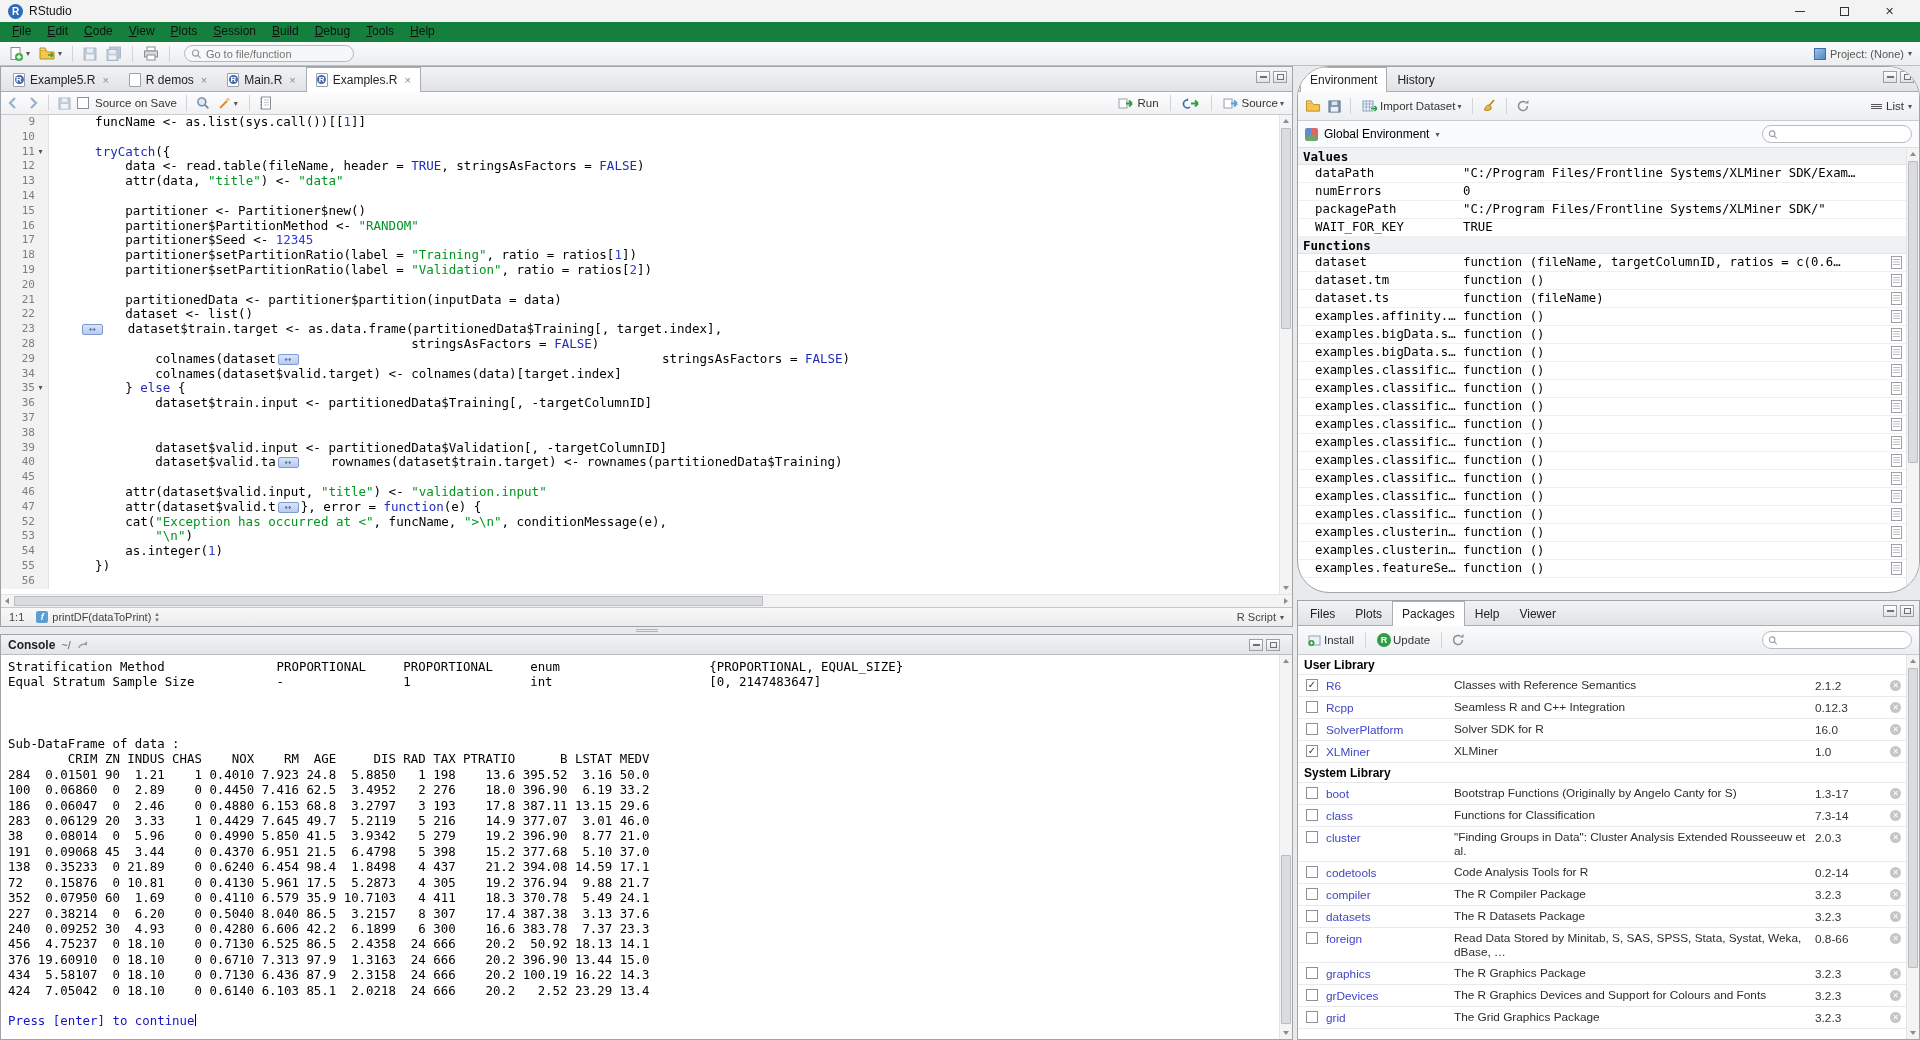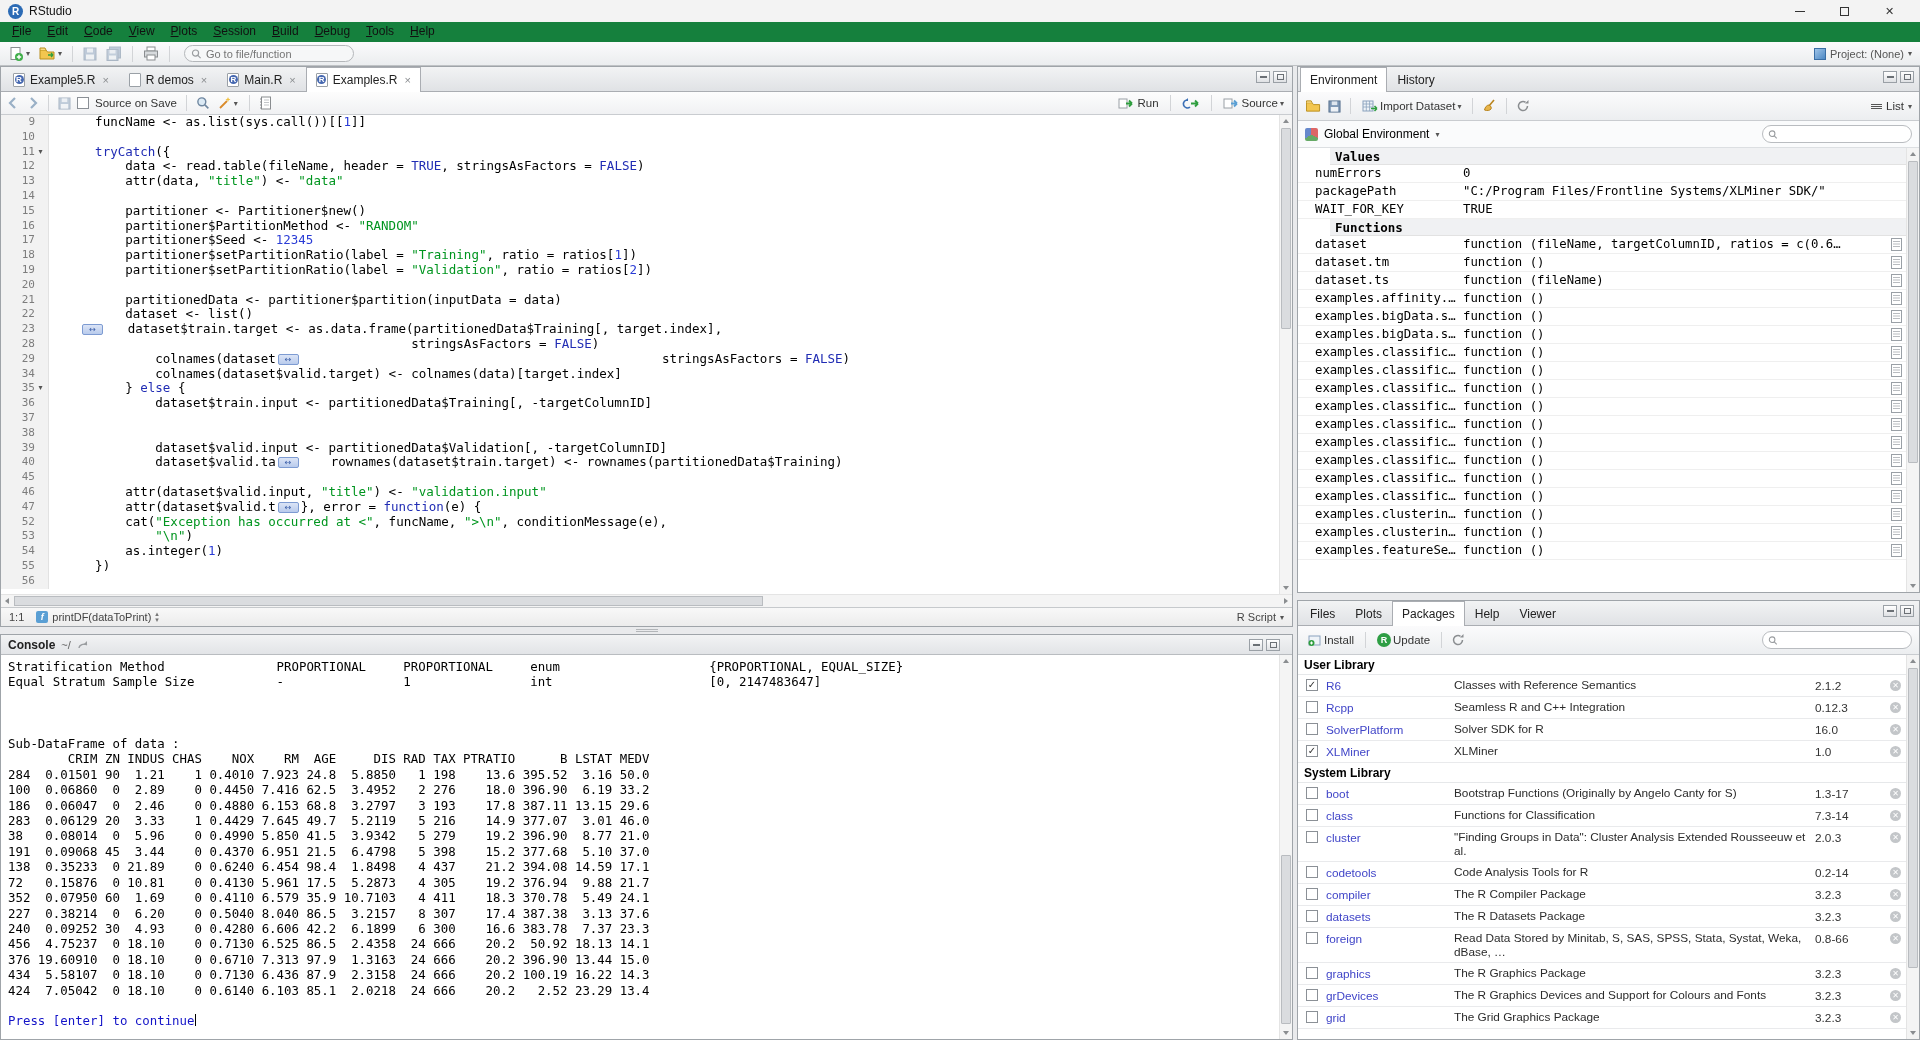--- a/index.html
+++ b/index.html
@@ -101,26 +101,26 @@
 
   
   .pane-toolbar { height:29px; flex:0 0 29px; background:linear-gradient(#fbfbfc,#eceef0); border-bottom:1px solid #c9ccd0; display:flex; align-items:center; gap:6px; padding:0 7px; font-size:11.5px; color:#333; }
   .search-box { margin-left:auto; width:150px; height:18px; border:1px solid #b9bcc0; border-radius:9px; background:#fff; display:flex; align-items:center; padding:0 5px; gap:4px; }
   .search-box input { border:none; outline:none; background:transparent; width:100%; font-size:11px; }
   .list-label { margin-left:auto; display:flex; align-items:center; gap:4px; }
   .hamburger { display:inline-block; width:11px; border-top:1px solid #555; border-bottom:1px solid #555; height:5px; position:relative; }
   .hamburger::after { content:""; position:absolute; left:0; right:0; top:1px; border-top:1px solid #555; }
 
   
-  .env-pane { height:527px; flex:0 0 527px; }
+  .env-pane { height:527px; flex:0 0 527px;border-radius:32px; }
   .env-scope-row { height:27px; flex:0 0 27px; border-bottom:1px solid #dcdfe2; display:flex; align-items:center; padding:0 7px; gap:6px; background:#fafbfc; }
   .env-cube { width:13px; height:13px; border-radius:2px; background:conic-gradient(#d66 0 33%, #6a6 33% 66%, #68c 66%); }
   .env-list-wrap { flex:1; position:relative; overflow:hidden; }
   .env-list { position:absolute; inset:0 13px 0 0; font-family:"DejaVu Sans Mono",monospace; font-size:12.3px; }
-  .env-section { height:17px; line-height:17px; font-weight:bold; background:#f0f1f3; padding-left:5px; border-bottom:1px solid #e2e2e2; font-size:12.5px;margin-left:32px; }
+  .env-section { height:17px; line-height:17px; font-weight:bold; background:#f0f1f3; padding-left:5px; border-bottom:1px solid #e2e2e2; font-size:12.5px; }
   .env-row { height:18px; line-height:17px; display:flex; border-bottom:1px solid #efefef; align-items:center; }
   .env-name { flex:0 0 165px; padding-left:17px; overflow:hidden; white-space:pre; }
   .env-value { flex:1; overflow:hidden; white-space:pre; }
   .env-fn-icon { flex:0 0 20px; display:flex; justify-content:center; }
 
   
   .pkg-pane { flex:1; }
   .pkg-colheader { height:21px; flex:0 0 21px; border-bottom:1px solid #d7dadd; display:flex; align-items:center; font-size:11.5px; color:#333; background:#fbfbfc; }
   .col-check { flex:0 0 28px; } .col-name { flex:0 0 128px; } .col-desc { flex:1; } .col-ver { flex:0 0 70px; } .col-x { flex:0 0 34px; }
   .pkg-list-wrap { flex:1; position:relative; overflow:hidden; }
@@ -523,20 +523,24 @@
               <circle cx="5" cy="5" r="3.4" fill="none" stroke="#9a9da0" stroke-width="1.3"></circle>
               <path d="m7.6 7.6 3 3" stroke="#9a9da0" stroke-width="1.3"></path>
             </svg>
           <input style="">
         </span>
       </div>
       <div class="env-list-wrap">
         <div class="env-list">
             <div class="env-section">Values</div>
             <div class="env-row">
+              <span class="env-name">dataPath</span>
+              <span class="env-value">"C:/Program Files/Frontline Systems/XLMiner SDK/Exam…</span>
+            </div>
+            <div class="env-row">
               <span class="env-name">numErrors</span>
               <span class="env-value">0</span>
             </div>
             <div class="env-row">
               <span class="env-name">packagePath</span>
               <span class="env-value">"C:/Program Files/Frontline Systems/XLMiner SDK/"</span>
             </div>
             <div class="env-row">
               <span class="env-name">WAIT_FOR_KEY</span>
               <span class="env-value">TRUE</span>

